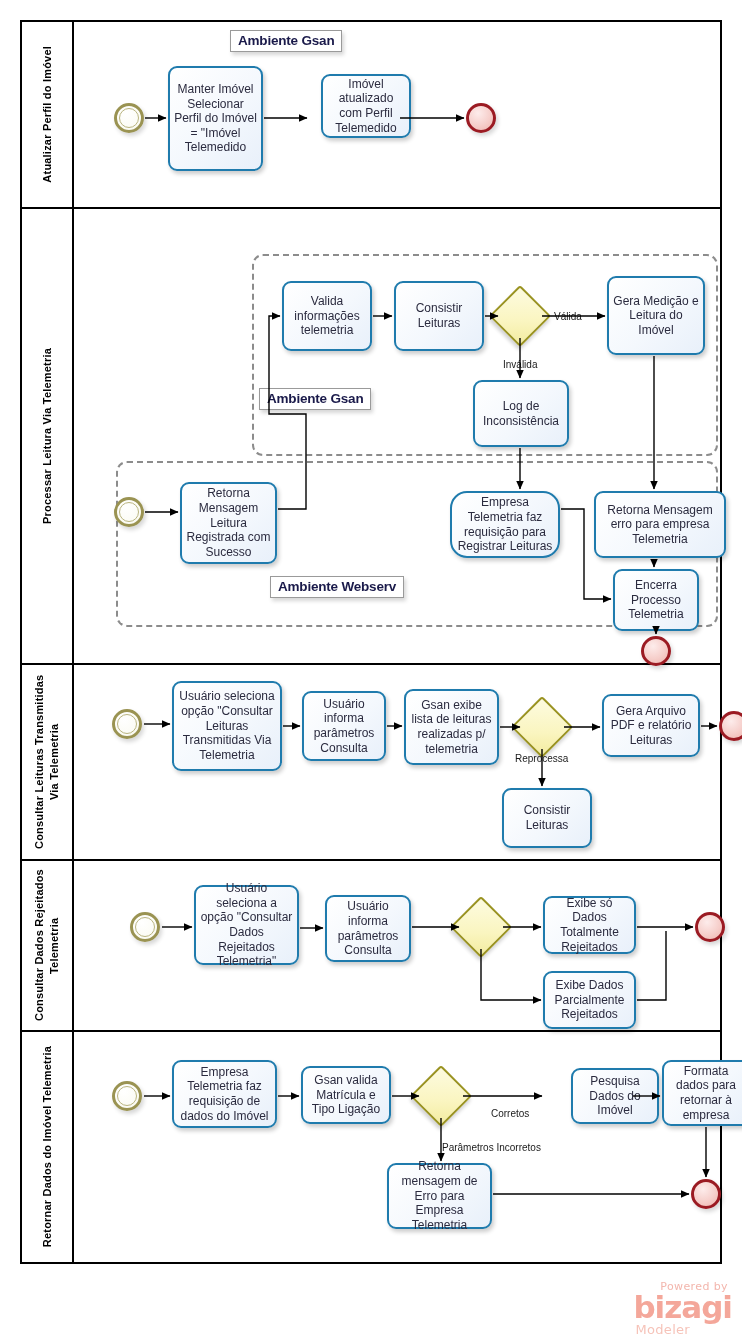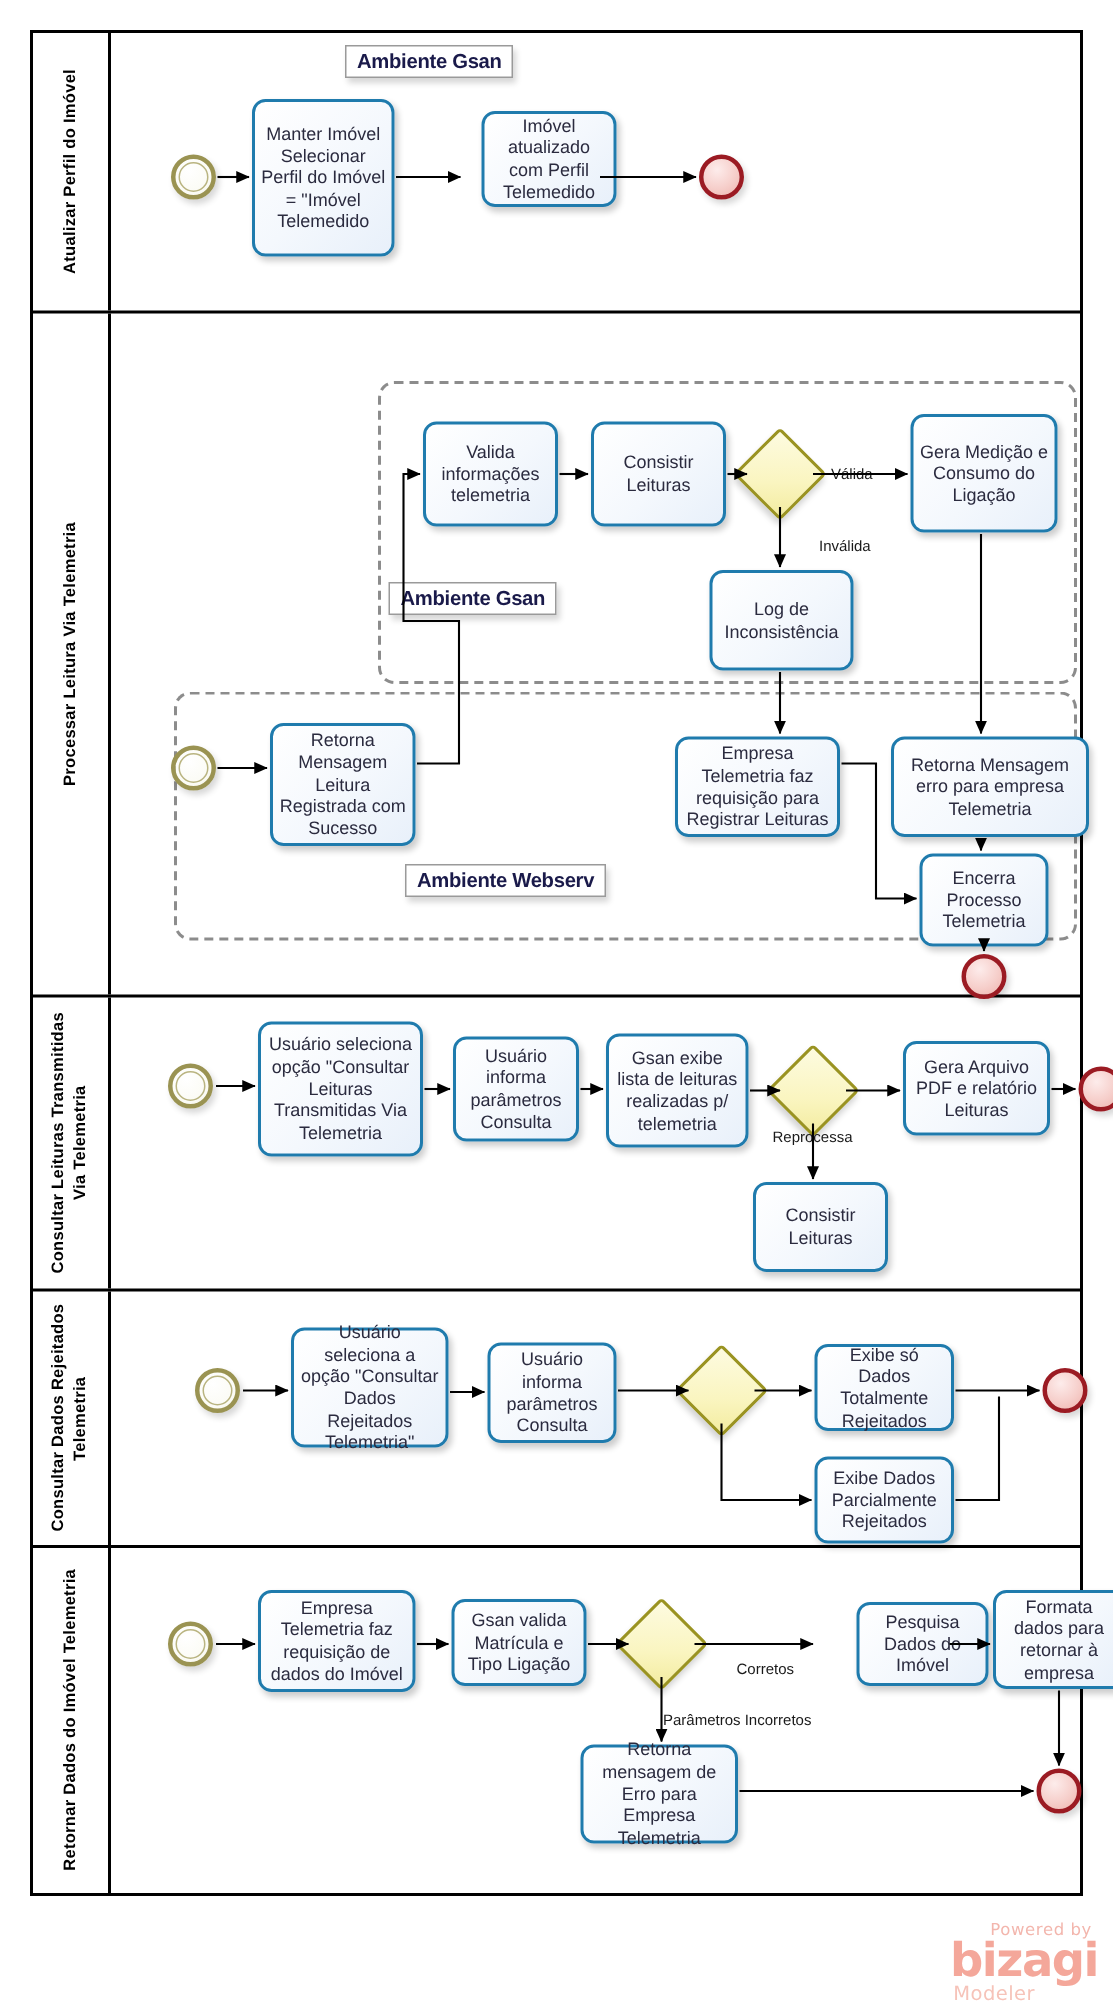--- a/index.html
+++ b/index.html
@@ -118,43 +118,43 @@
           <span>Valida informações telemetria</span>
         </div>
 
         <div class="task" style="left:320px;top:72px;width:90px;height:70px;">
           <span>Consistir Leituras</span>
         </div>
 
         <div class="gw" style="left:424px;top:85px;"></div>
 
         <div class="task" style="left:533px;top:67px;width:98px;height:79px;">
-          <span>Gera Medição e Consumo do Ligação</span>
+          <span>Gera Medição e Leitura do Imóvel</span>
         </div>
 
         <div class="task" style="left:399px;top:171px;width:96px;height:67px;">
           <span>Log de Inconsistência</span>
         </div>
 
-        <div class="task" style="left:376px;top:282px;width:110px;height:67px;">
+        <div class="task" style="left:376px;top:282px;width:110px;height:67px;border-radius:17px;">
           <span>Empresa Telemetria faz requisição para Registrar Leituras</span>
         </div>
 
         <div class="task" style="left:520px;top:282px;width:132px;height:67px;">
           <span>Retorna Mensagem erro para empresa Telemetria</span>
         </div>
 
         <div class="task" style="left:539px;top:360px;width:86px;height:62px;">
           <span>Encerra Processo Telemetria</span>
         </div>
 
         <div class="ev ev-end" style="left:567px;top:427px;"></div>
 
         <div class="flowlbl" style="left:480px;top:102px;">Válida</div>
-        <div class="flowlbl" style="left:472px;top:150px;">Inválida</div>
+        <div class="flowlbl" style="left:429px;top:150px;">Inválida</div>
 
         <svg class="flows">
 
           <line x1="71" y1="303" x2="104" y2="303" stroke="#000" stroke-width="1.4" marker-end="url(#ah)"></line>
 
           <path d="M204,300 L232,300 L232,205 L195,205 L195,107 L206,107" fill="none" stroke="#000" stroke-width="1.4" marker-end="url(#ah)"></path>
 
           <line x1="299" y1="107" x2="318" y2="107" stroke="#000" stroke-width="1.4" marker-end="url(#ah)"></line>
 
           <line x1="411" y1="107" x2="424" y2="107" stroke="#000" stroke-width="1.4" marker-end="url(#ah)"></line>

